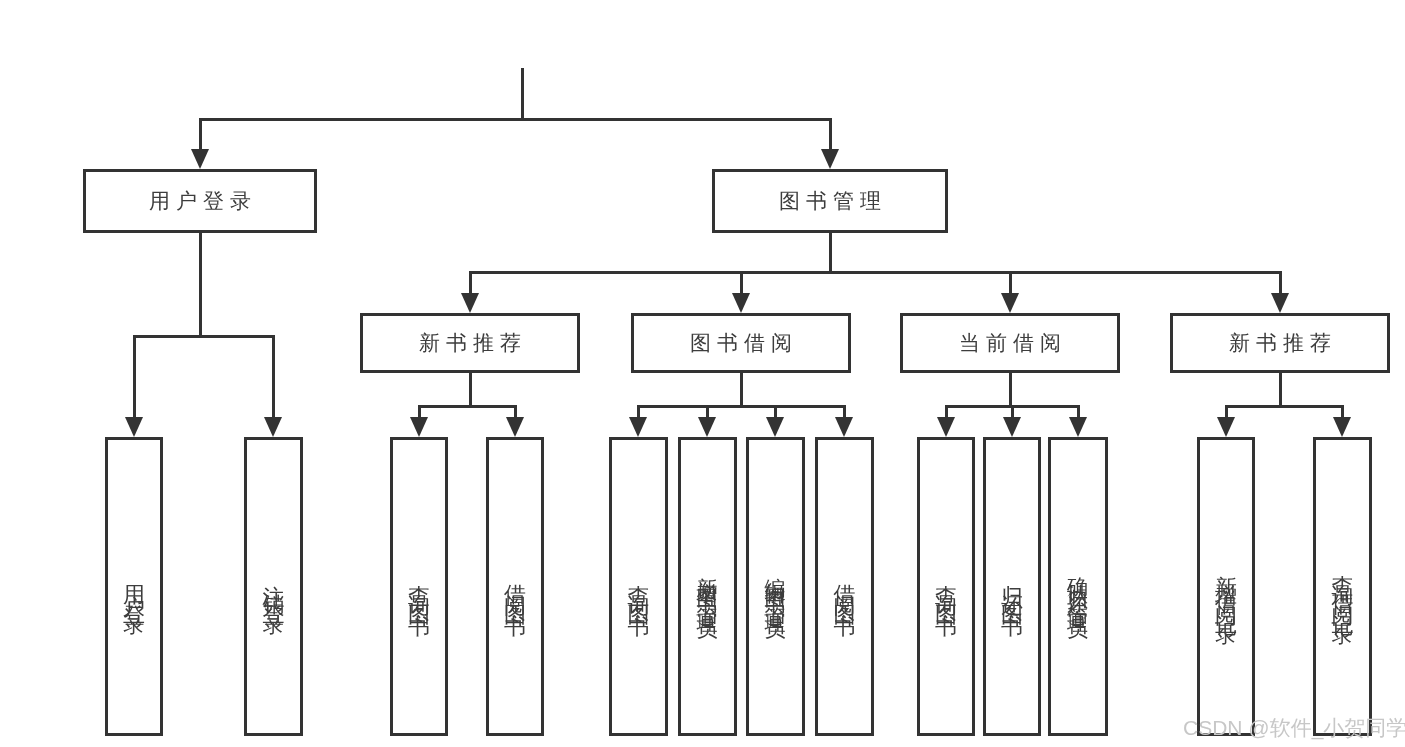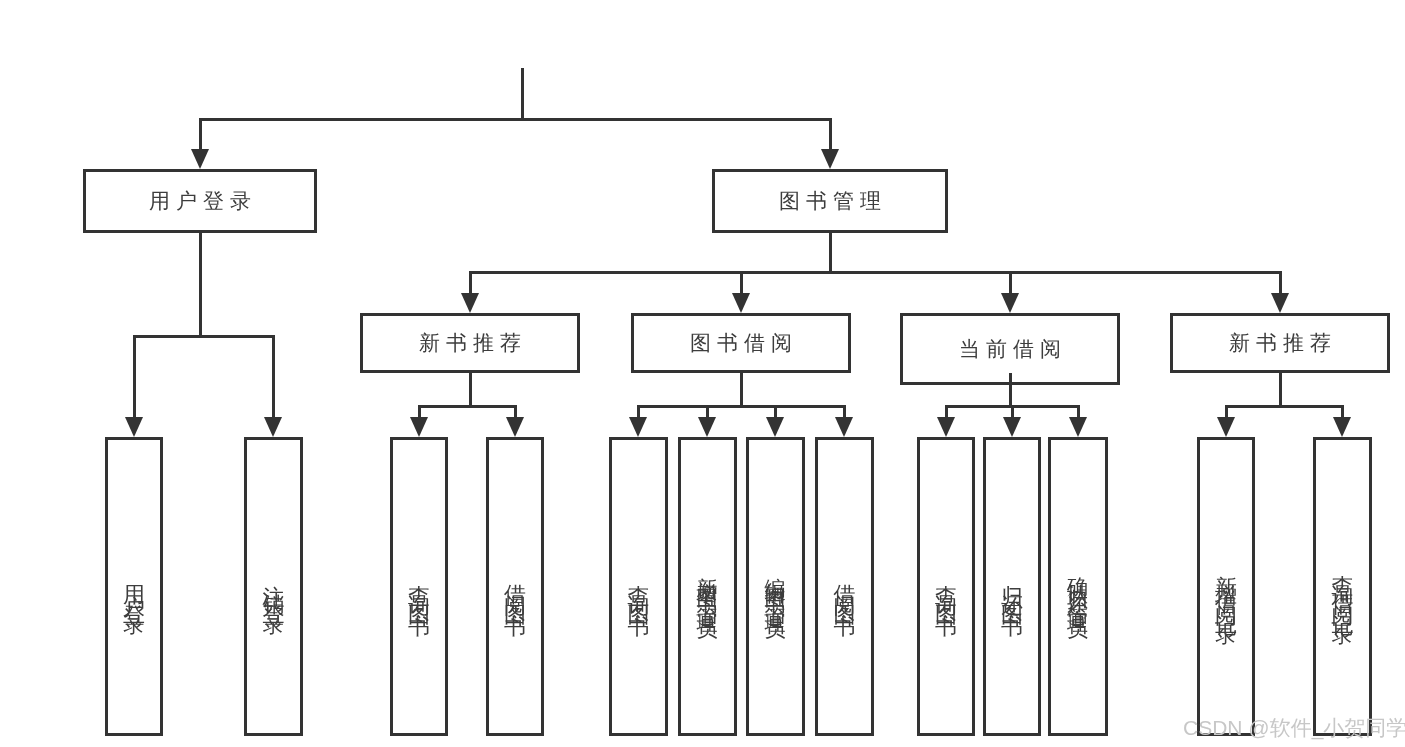--- a/index.html
+++ b/index.html
@@ -79,21 +79,21 @@
   <div class="node" style="left:712px;top:169px;width:236px;height:64px">
     <span class="lbl">图书管理</span>
   </div>
 
   <div class="node" style="left:360px;top:313px;width:220px;height:60px">
     <span class="lbl">新书推荐</span>
   </div>
   <div class="node" style="left:631px;top:313px;width:220px;height:60px">
     <span class="lbl">图书借阅</span>
   </div>
-  <div class="node" style="left:900px;top:313px;width:220px;height:72px">
+  <div class="node" style="left:900px;top:313px;width:220px;height:60px">
     <span class="lbl">当前借阅</span>
   </div>
   <div class="node" style="left:1170px;top:313px;width:220px;height:60px">
     <span class="lbl">新书推荐</span>
   </div>
 
   <div class="node leaf" style="left:105px;top:437px;width:58px;height:299px">
     <span class="lbl">用户登录</span>
   </div>
   <div class="node leaf" style="left:244px;top:437px;width:59px;height:299px">

